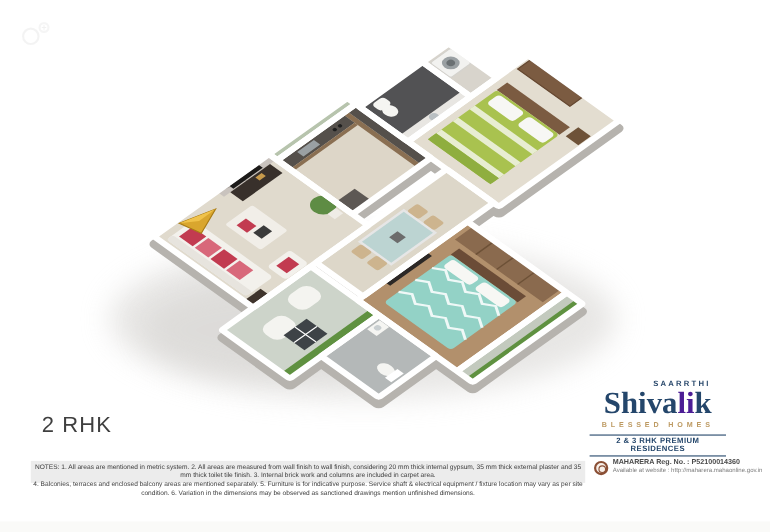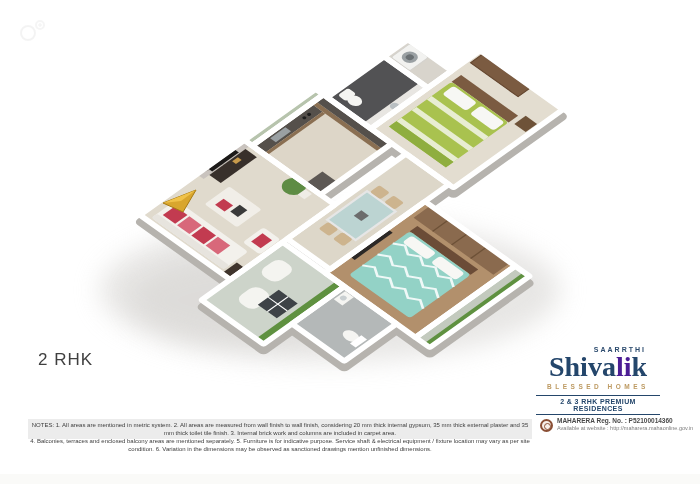--- a/index.html
+++ b/index.html
@@ -4,21 +4,21 @@
 <style>
   html,body{margin:0;padding:0;background:#ffffff;}
   #canvas{position:relative;width:700px;height:484px;background:#ffffff;overflow:hidden;
           font-family:"Liberation Sans",sans-serif;}
   
   #plan-svg{position:absolute;left:0;top:0;}
   .wall-base{fill:none;stroke:#b6b3ae;stroke-width:7;stroke-linejoin:round;}
   .wall-top{fill:none;stroke:#ffffff;stroke-width:5;stroke-linejoin:round;}
   .soft-shadow{filter:blur(13px);}
   
-  .type-label{position:absolute;left:38px;top:350px;font-size:17px;letter-spacing:1px;
+  .type-label{position:absolute;left:38px;top:376px;font-size:20px;letter-spacing:1px;
               color:#3f3f3f;font-weight:500;}
   
   .brand{position:absolute;left:528px;top:346px;width:140px;text-align:center;}
   .brand-parent{font-size:7px;font-weight:bold;letter-spacing:2px;color:#2b4a6d;
                 text-align:right;padding-right:22px;}
   .brand-word{font-family:"Liberation Serif",serif;font-size:28px;font-weight:bold;
               line-height:28px;color:#24466b;}
   .brand-word .gold{color:#4c1d95;text-align:center;}
   .brand-tagline{font-size:6.5px;font-weight:bold;letter-spacing:3.5px;color:#bd9a62;
                  margin-top:2px;}

